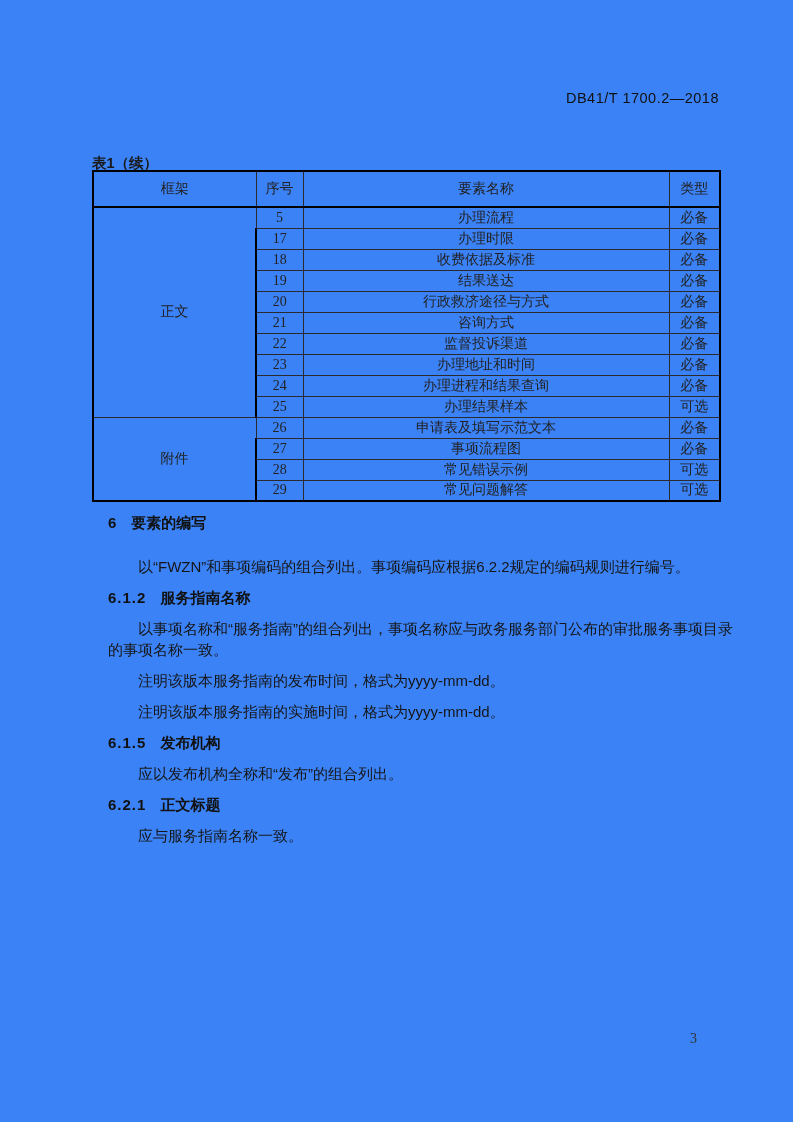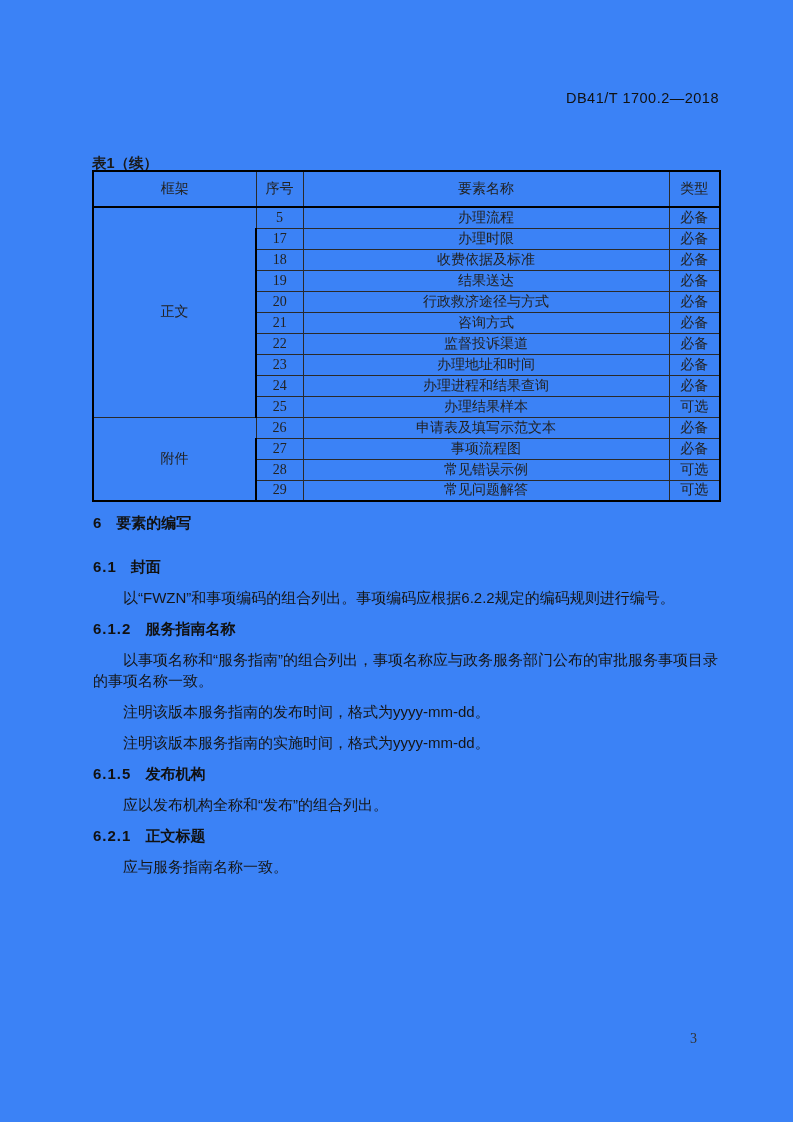--- a/index.html
+++ b/index.html
@@ -56,21 +56,21 @@
   }
   table.spec-table th { height: 36px; border-bottom: 2px solid #000; }
   table.spec-table td { height: 21px; }
   table.spec-table { border: 2px solid #000; }
   table.spec-table tr:last-child td { border-bottom: 2px solid #000; text-align: center; }
   table.spec-table th:first-child, table.spec-table td:first-child { border-left: 2px solid #000; }
   table.spec-table th:last-child,  table.spec-table td:last-child  { border-right: 2px solid #000; }
   .content {
     position: absolute;
     top: 512px;
-    left: 93px;
+    left: 108px;
     width: 632px;
     font-size: 15px;
     line-height: 21px;
     color: #161616;
   }
   .content > * { margin-top: 10px; }
   .content > :first-child { margin-top: 0; }
   .content > :nth-child(2) { margin-top: 23px; }
   .heading {
     font-family: "Liberation Sans", sans-serif;
@@ -186,21 +186,20 @@
         <tr>
           <td>29</td>
           <td>常见问题解答</td>
           <td>可选</td>
         </tr>
       </tbody>
   </table>
 
   <div class="content" id="content">
       <div class="heading"><span class="sec-num">6</span><span>要素的编写</span></div>
-      <div class="heading"><span class="sec-num">6.1</span><span>封面</span></div>
       <p class="para">以“FWZN”和事项编码的组合列出。事项编码应根据6.2.2规定的编码规则进行编号。</p>
       <div class="heading"><span class="sec-num">6.1.2</span><span>服务指南名称</span></div>
       <p class="para">以事项名称和“服务指南”的组合列出，事项名称应与政务服务部门公布的审批服务事项目录的事项名称一致。</p>
       <p class="para">注明该版本服务指南的发布时间，格式为yyyy-mm-dd。</p>
       <p class="para">注明该版本服务指南的实施时间，格式为yyyy-mm-dd。</p>
       <div class="heading"><span class="sec-num">6.1.5</span><span>发布机构</span></div>
       <p class="para">应以发布机构全称和“发布”的组合列出。</p>
       <div class="heading"><span class="sec-num">6.2.1</span><span>正文标题</span></div>
       <p class="para">应与服务指南名称一致。</p>
     </div>

